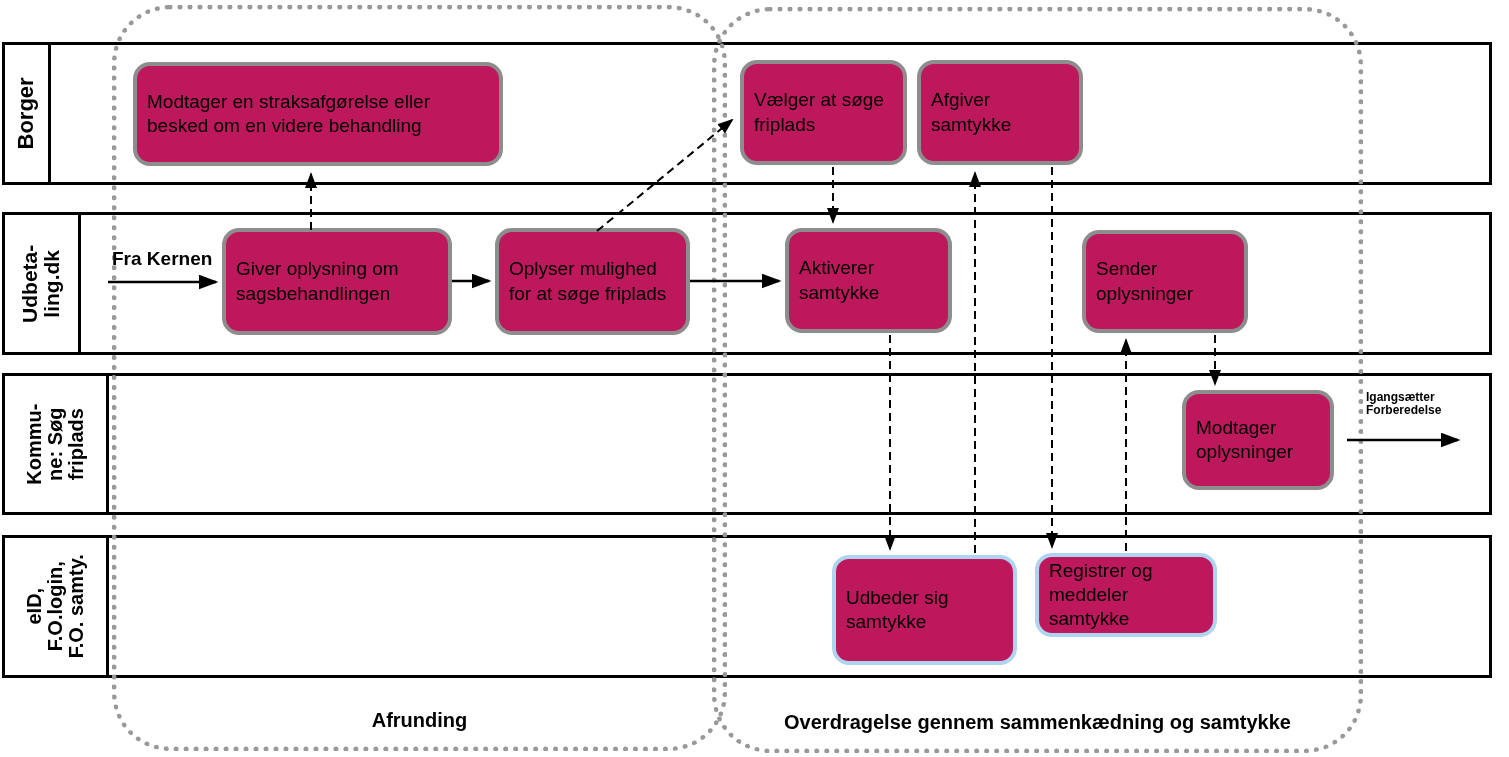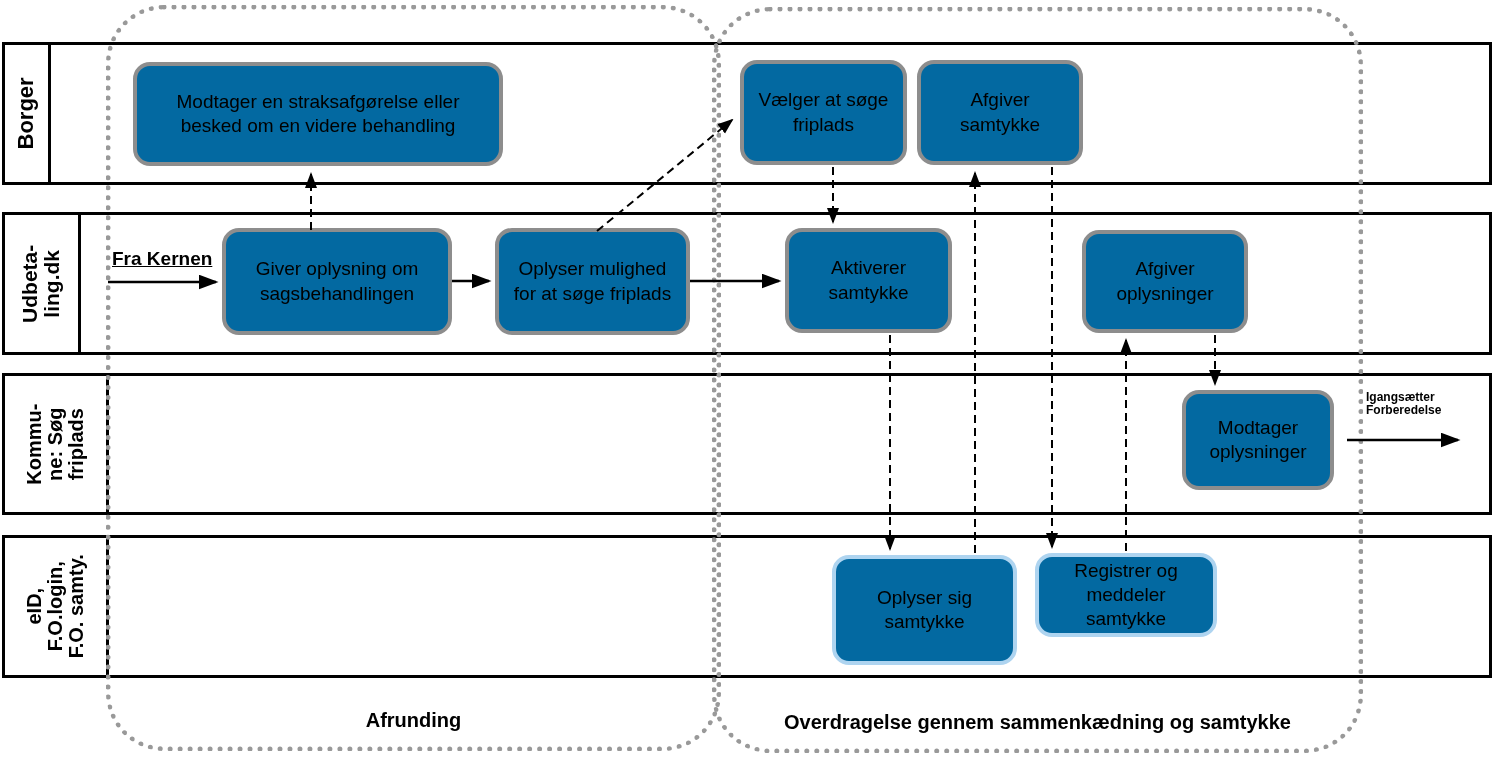--- a/index.html
+++ b/index.html
@@ -11,27 +11,27 @@
   .lane{position:absolute;left:2px;width:1484px;border:3px solid #000;background:#fff;}
   .lane-label{position:absolute;left:0;top:0;bottom:0;border-right:3px solid #000;
     display:flex;align-items:center;justify-content:center;}
   .lane-label span{transform:rotate(-90deg);white-space:pre;text-align:center;
     font-weight:bold;line-height:1.04;}
   
   .phase{position:absolute;border:5px dotted #999;border-radius:58px;background:transparent;pointer-events:none;}
   .phase-label{position:absolute;left:0;right:0;bottom:14px;text-align:center;
     font-weight:bold;font-size:20px;}
   
-  .node{position:absolute;background:#0369a1;border:4px solid #8d8d8d;border-radius:17px;
-    display:flex;align-items:center;justify-content:center;text-align:center;
+  .node{position:absolute;background:#be185d;border:4px solid #8d8d8d;border-radius:17px;
+    display:flex;align-items:center;justify-content:center;text-align:left;
     font-size:19px;line-height:1.28;padding:4px 10px;box-sizing:border-box;z-index:20;}
   .node.blue{border-color:#aed4f0;}
   
   .ann{position:absolute;font-weight:bold;white-space:pre-line;z-index:30;}
-  .ann.fra{font-size:19px;text-decoration:underline;}
+  .ann.fra{font-size:19px;}
   .ann.right{font-size:12px;line-height:1.06;}
   svg.arrows{position:absolute;left:0;top:0;z-index:40;pointer-events:none;}
 </style>
 </head>
 <body>
 
 <div class="canvas">
 
   <div class="lane" style="top:42px;height:137px;">
     <div class="lane-label" style="width:43px;">
@@ -52,36 +52,36 @@
     </div>
   </div>
   <div class="lane" style="top:535px;height:137px;">
     <div class="lane-label" style="width:101px;">
       <span style="font-size:20px;">eID,
 F.O.login,
 F.O. samty.</span>
     </div>
   </div>
 
-  <div class="phase" style="left:106px;top:5px;width:605px;height:736px;">
+  <div class="phase" style="left:112px;top:5px;width:605px;height:736px;">
     <div class="phase-label">Afrunding</div>
   </div>
   <div class="phase" style="left:712px;top:7px;width:641px;height:736px;">
     <div class="phase-label">Overdragelse gennem sammenkædning og samtykke</div>
   </div>
 
   <div class="node" style="left:133px;top:62px;width:370px;height:104px;">Modtager en straksafgørelse eller besked om en videre behandling</div>
   <div class="node" style="left:740px;top:60px;width:167px;height:105px;">Vælger at søge friplads</div>
   <div class="node" style="left:917px;top:60px;width:166px;height:105px;">Afgiver samtykke</div>
   <div class="node" style="left:222px;top:228px;width:230px;height:107px;">Giver oplysning om sagsbehandlingen</div>
   <div class="node" style="left:495px;top:228px;width:195px;height:107px;">Oplyser mulighed for at søge friplads</div>
   <div class="node" style="left:785px;top:228px;width:167px;height:105px;">Aktiverer samtykke</div>
-  <div class="node" style="left:1082px;top:230px;width:166px;height:103px;">Afgiver oplysninger</div>
+  <div class="node" style="left:1082px;top:230px;width:166px;height:103px;">Sender oplysninger</div>
   <div class="node" style="left:1182px;top:390px;width:152px;height:100px;">Modtager oplysninger</div>
-  <div class="node blue" style="left:832px;top:555px;width:185px;height:110px;">Oplyser sig samtykke</div>
+  <div class="node blue" style="left:832px;top:555px;width:185px;height:110px;">Udbeder sig samtykke</div>
   <div class="node blue" style="left:1035px;top:553px;width:182px;height:84px;">Registrer og meddeler samtykke</div>
 
   <div class="ann fra" style="left:112px;top:248px;">Fra Kernen</div>
   <div class="ann right" style="left:1366px;top:391px;width:135px;">Igangsætter
 Forberedelse</div>
 
   <svg class="arrows" width="1509" height="757" viewBox="0 0 1509 757">
     <defs>
       <marker id="ah" markerWidth="8" markerHeight="7" refX="7" refY="3" orient="auto" markerUnits="strokeWidth">
         <path d="M0,0 L8,3 L0,6 Z" fill="#000"></path>

